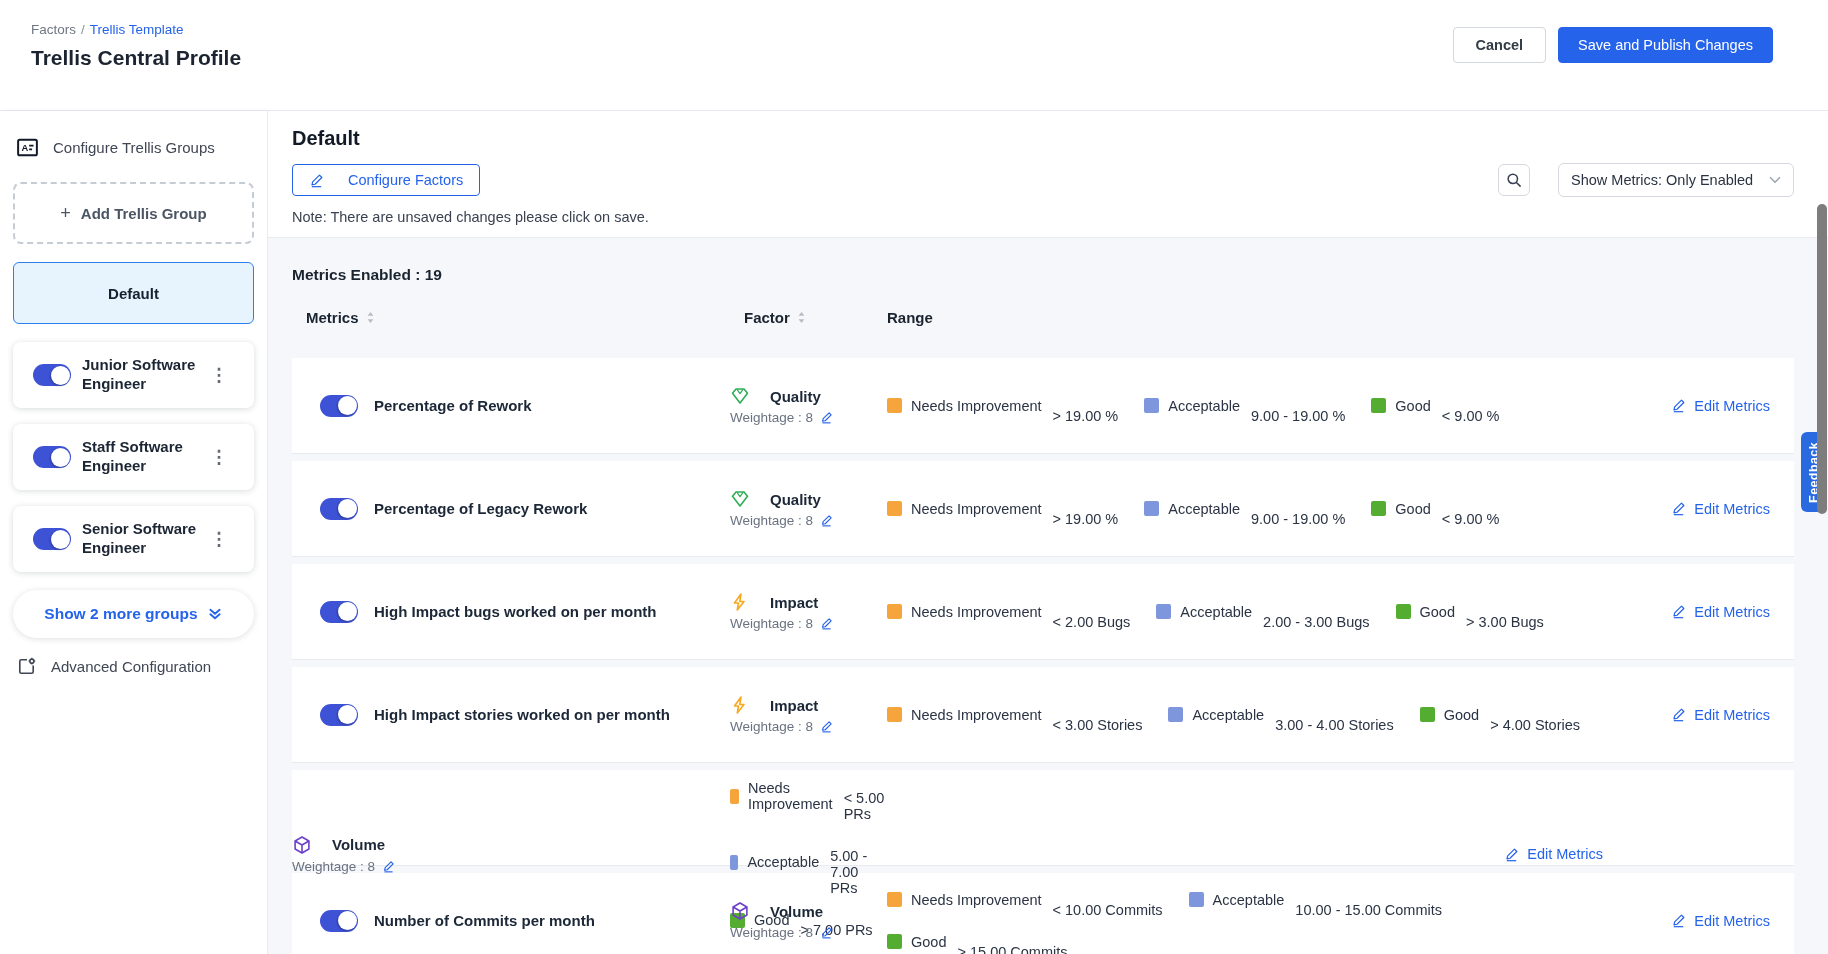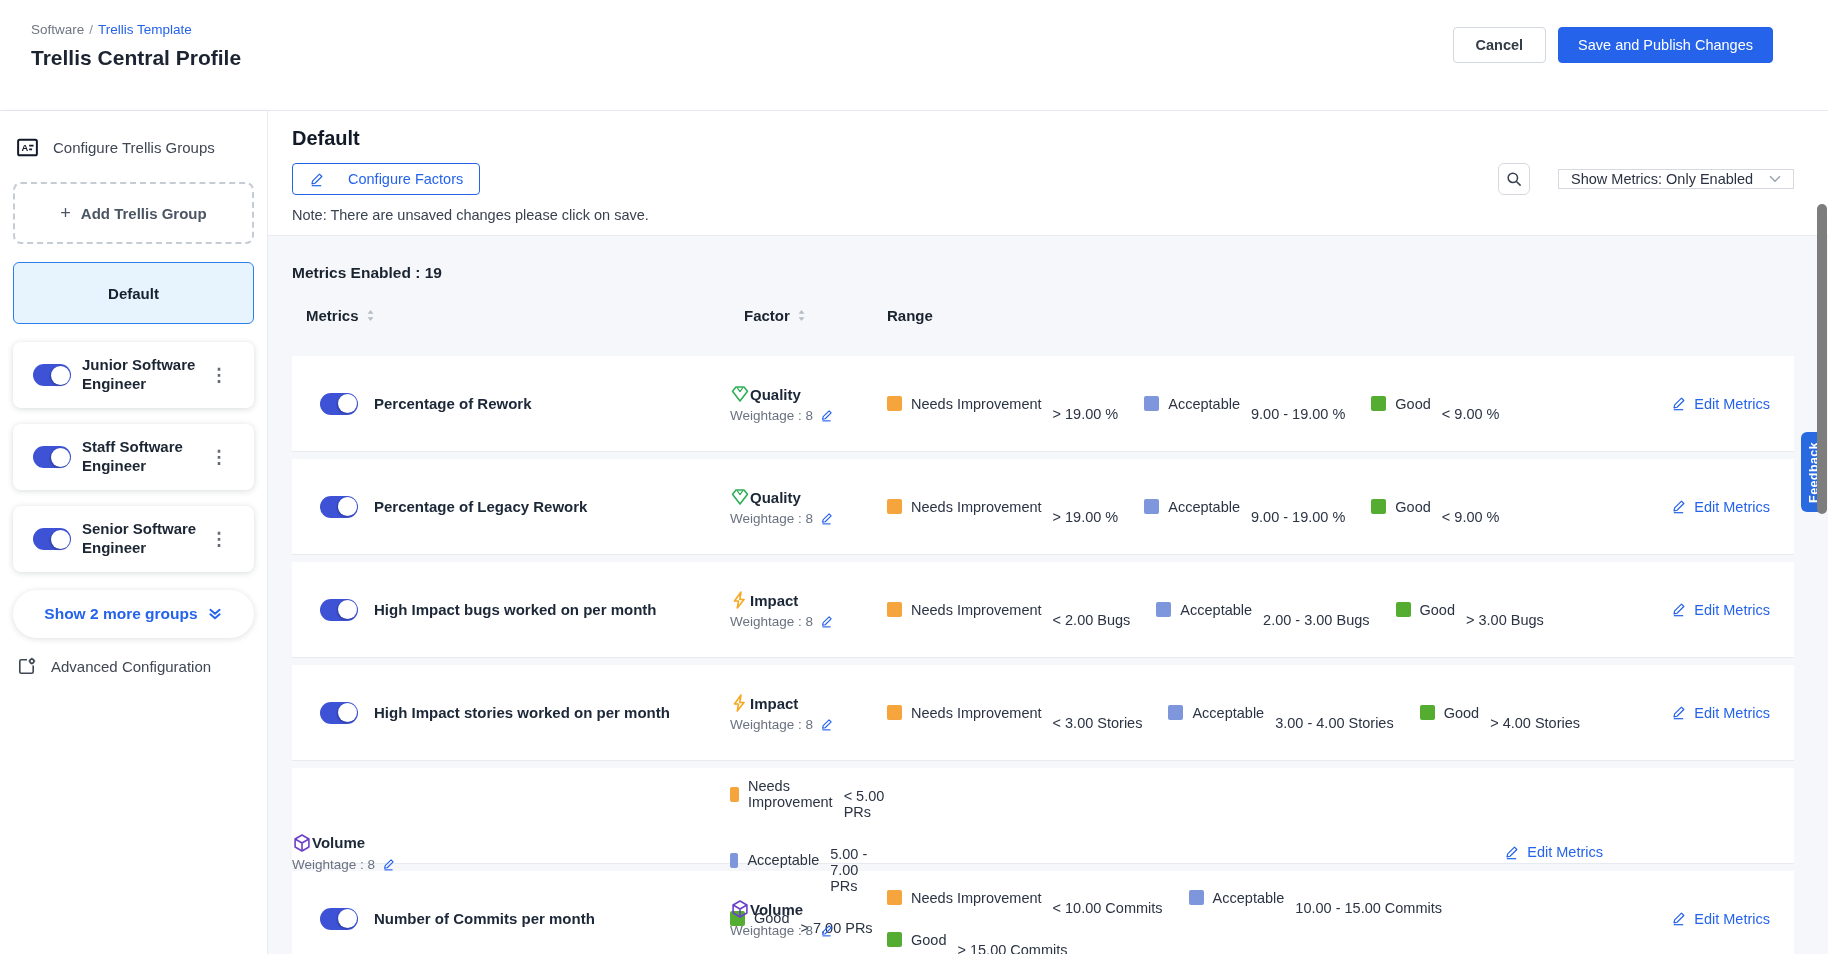--- a/index.html
+++ b/index.html
@@ -40,36 +40,36 @@
   .toggle .knob { position:absolute; right:1.5px; top:1.5px; width:19px; height:19px; border-radius:50%; background:#fff; box-shadow:-1px 1px 2px rgba(0,0,0,.25); }
 
   
   .main { flex:1; position:relative; background:#fff; min-width:0; display:flex; flex-direction:column; }
   .main-top { padding:16px 34px 12px 24px; }
   .group-title { font-size:20px; font-weight:700; color:#111a26; }
   .toolbar-row { margin-top:13px; display:flex; justify-content:space-between; align-items:center; }
   .configure-factors { height:32px; padding:0 16px; border:1px solid #2563eb; border-radius:4px; background:#fff; color:#2563eb; font-size:14.5px; font-weight:500; display:inline-flex; align-items:center; gap:24px; cursor:pointer; font-family:inherit; }
   .right-tools { display:flex; align-items:center; gap:28px; }
   .search-btn { width:32px; height:32px; border:1px solid #d6dae0; border-radius:6px; background:#fff; display:flex; align-items:center; justify-content:center; cursor:pointer; }
-  .filter-select { width:236px; height:20px; border:1px solid #d6dae0; border-radius:0; background:#fff; padding:0 12px; display:flex; align-items:center; justify-content:space-between; font-size:14.5px; color:#2a3342; cursor:pointer; }
+  .filter-select { width:236px; height:34px; border:1px solid #d6dae0; border-radius:6px; background:#fff; padding:0 12px; display:flex; align-items:center; justify-content:space-between; font-size:14.5px; color:#2a3342; cursor:pointer; }
   .note { margin-top:12px; font-size:14.5px; color:#3a4250; }
 
   
   .table-area { flex:1; background:#f6f7fa; border-top:1px solid #e8ebef; padding:0 34px 0 24px; overflow:hidden; }
   .metrics-enabled { padding-top:28px; font-size:15.5px; font-weight:700; color:#1a2430; }
   .thead { margin-top:25px; display:grid; grid-template-columns:438px 157px 740px 1fr; align-items:center; font-size:15px; font-weight:700; color:#1a2430; }
   .thead .hcell { display:flex; align-items:center; gap:7px; }
   .thead .h-metrics { padding-left:14px; }
   .thead .h-factor { padding-left:14px; }
   .rows { margin-top:32px; }
   .metric-row { display:grid; grid-template-columns:438px 157px 740px 1fr; align-items:center; height:96px; background:#fff; border-bottom:1px solid #e7ebef; margin-bottom:7px; }
   .cell-metric { display:flex; align-items:center; padding-left:28px; gap:16px; }
   .metric-name { font-size:15px; font-weight:700; color:#1c2737; }
   .cell-factor { }
-  .factor-line { display:flex; align-items:center; gap:0; }
+  .factor-line { display:flex; align-items:center; gap:20px; }
   .factor-name { font-size:15px; font-weight:700; color:#1c2737; }
   .weight-line { margin-top:4px; display:flex; align-items:center; gap:7px; font-size:13.5px; color:#6a7280; }
   .pencil-small { color:#2563eb; display:inline-flex; border-bottom:0; cursor:pointer; }
   .cell-range { display:flex; flex-wrap:wrap; column-gap:26px; row-gap:6px; align-items:center; }
   .range-item { display:inline-flex; align-items:center; font-size:14.5px; color:#2b3444; }
   .range-item .sq { width:15px; height:15px; border-radius:2px; display:inline-block; }
   .range-item .rl { margin-left:9px; }
   .range-item .rv { margin-left:11px;margin-top:20px; }
   .cell-edit { display:flex; align-items:center; justify-content:flex-end; gap:8px; padding-right:24px; color:#2563eb; font-size:14.5px; cursor:pointer; white-space:nowrap; }
 
@@ -81,21 +81,21 @@
   svg { display:block; }
 </style>
 </head>
 <body>
 
 <div class="app">
 
   <header class="topbar">
     <div>
       <div class="breadcrumb">
-        <span class="crumb-settings">Software</span>
+        <span class="crumb-settings">Factors</span>
         <span class="crumb-sep">/</span>
         <span class="crumb-current">Trellis Template</span>
       </div>
       <div class="page-title">Trellis Central Profile</div>
     </div>
     <div class="topbar-actions">
       <button class="btn btn-secondary">Cancel</button>
       <button class="btn btn-primary">Save and Publish Changes</button>
     </div>
   </header>

